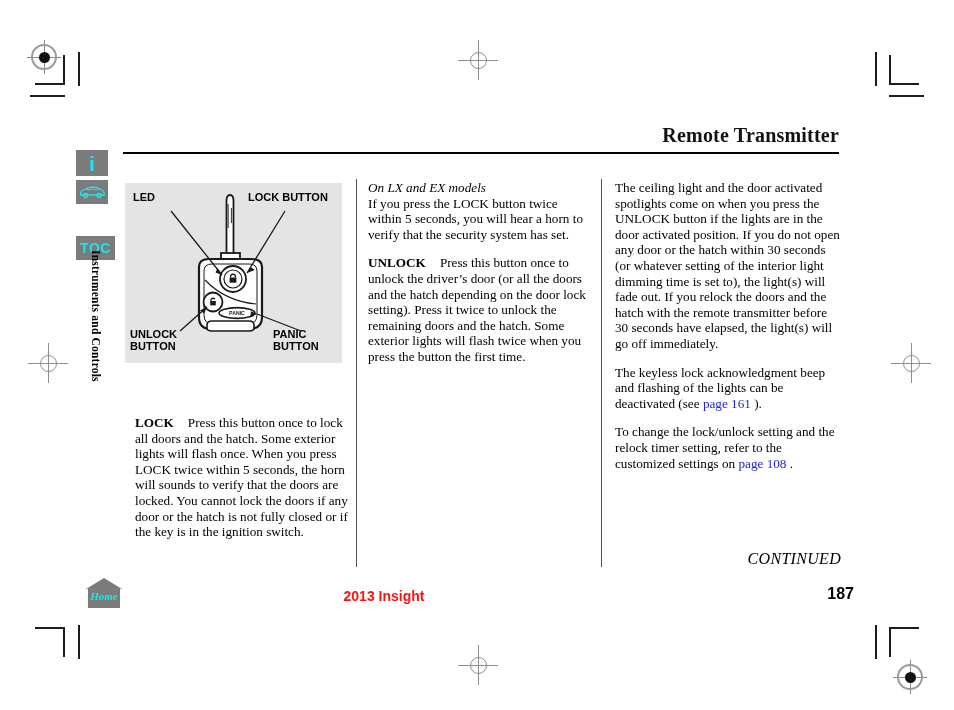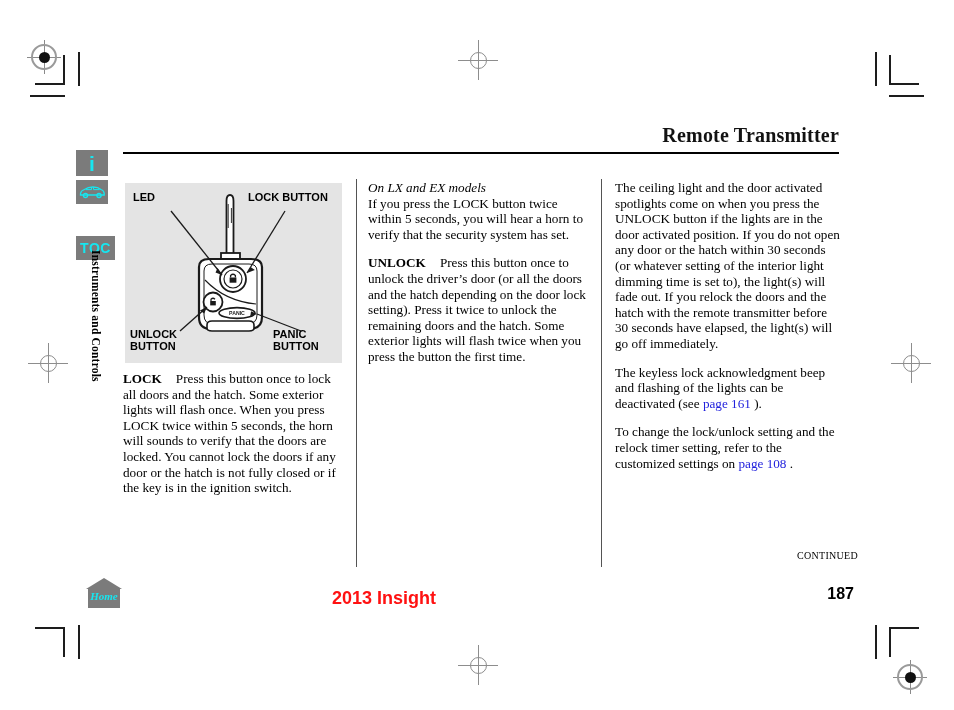--- a/index.html
+++ b/index.html
@@ -157,21 +157,21 @@
     position: absolute;
     top: 180px;
     font-family: "Liberation Serif", serif;
     font-size: 13.2px;
     line-height: 15.6px;
     color: #000;
     text-align: left;
   }
   .col p { margin: 0 0 13px 0; }
   .col p:last-child { margin-bottom: 0; }
-  .col-1 { left: 123px; width: 222px; }
+  .col-1 { left: 135px; width: 222px; margin-top: 44px; }
   .col-2 { left: 368px; width: 222px; }
   .col-3 { left: 615px; width: 228px; }
 
   .divider {
     position: absolute;
     width: 1px;
     background: #545454;
   }
   .divider-1 { left: 356px; top: 179px; height: 388px; }
   .divider-2 { left: 601px; top: 179px; height: 388px; }
@@ -242,38 +242,39 @@
     color: #16e6f0;
   }
   .footer-center {
     position: absolute;
     left: 0;
     top: 588px;
     width: 768px;
     text-align: center;
     font-family: "Liberation Sans", sans-serif;
     font-weight: bold;
-    font-size: 18px;
+    font-size: 14px;
     color: #ff1111;
   }
   .footer-page {
     position: absolute;
     right: 100px;
     top: 585px;
     font-family: "Liberation Sans", sans-serif;
     font-weight: bold;
     font-size: 16px;
     color: #000;
   }
   .continued {
     position: absolute;
-    right: 96px;
+    right: 113px;
     top: 550px;
     font-family: "Liberation Serif", serif;
-    font-size: 10px;
+    font-style: italic;
+    font-size: 16px;
     letter-spacing: 0.3px;
     color: #000;
   }
 </style>
 </head>
 <body>
 
 <div class="regmark" style="left:27px; top:40px;">
   <div class="spokes-h"></div>
     <div class="spokes-v"></div>

